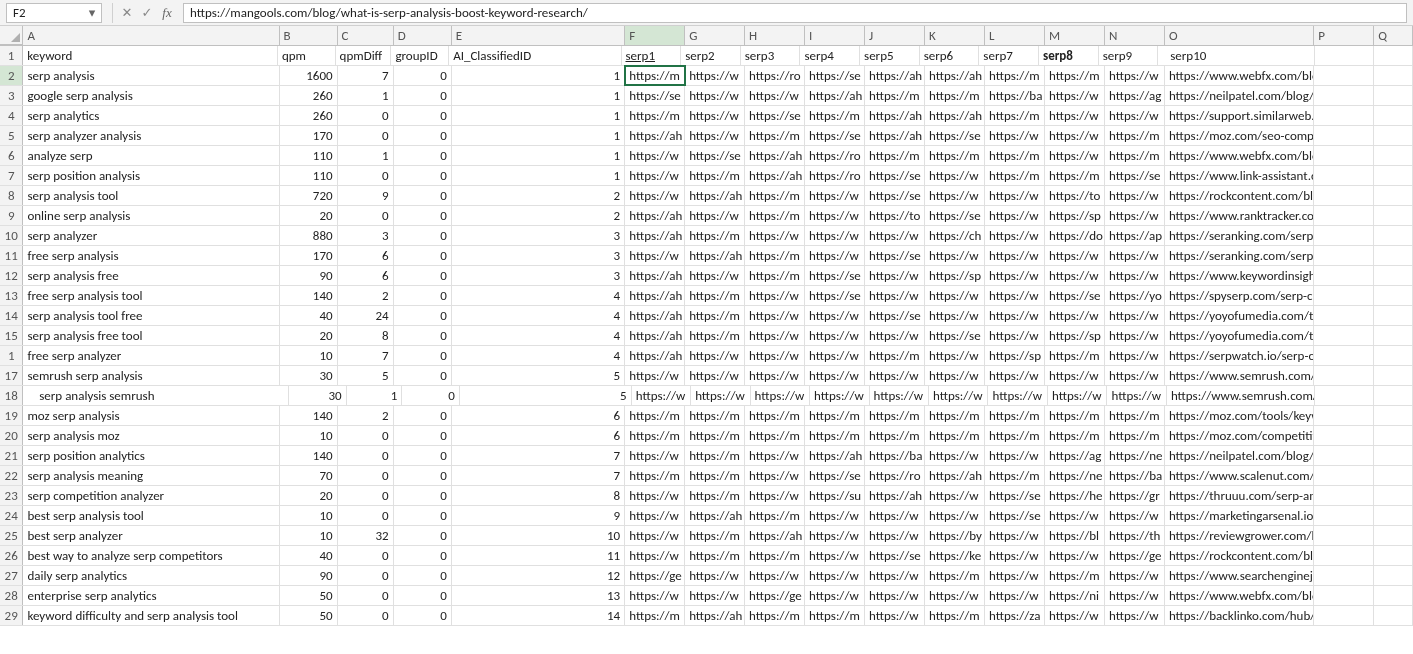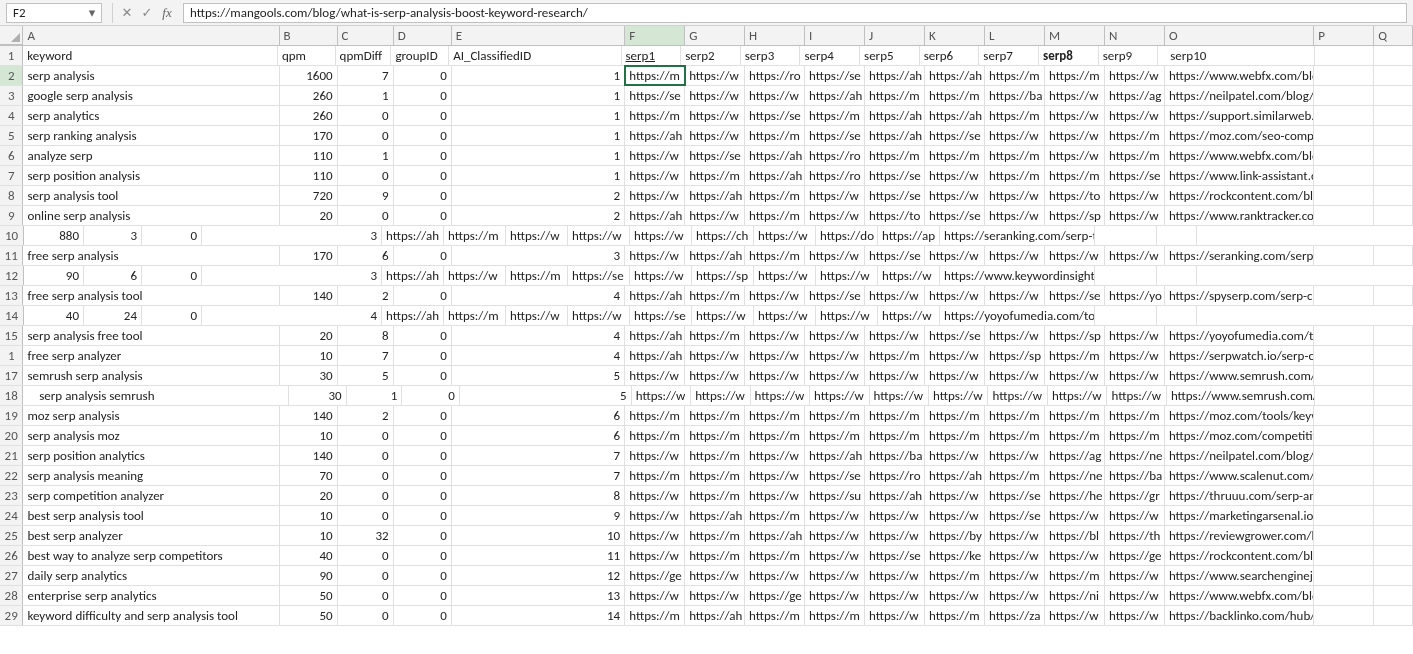--- a/index.html
+++ b/index.html
@@ -139,21 +139,21 @@
       <div class="cell" style="width: 62px;">https://ah</div>
       <div class="cell" style="width: 62px;">https://m</div>
       <div class="cell" style="width: 62px;">https://w</div>
       <div class="cell" style="width: 62px;">https://w</div>
       <div class="cell" style="width: 155px;">https://support.similarweb.co</div>
       <div class="cell" style="width: 62px;"></div>
       <div class="cell" style="width: 40px;"></div>
     </div>
     <div class="row">
       <div class="cell rownum">5</div>
-      <div class="cell" style="width: 266px;">serp ranking analysis</div>
+      <div class="cell" style="width: 266px;">serp analyzer analysis</div>
       <div class="cell al-r" style="width: 60px;">170</div>
       <div class="cell al-r" style="width: 58px;">0</div>
       <div class="cell al-r" style="width: 60px;">0</div>
       <div class="cell al-r" style="width: 180px;">1</div>
       <div class="cell" style="width: 62px;">https://ah</div>
       <div class="cell" style="width: 62px;">https://w</div>
       <div class="cell" style="width: 62px;">https://m</div>
       <div class="cell" style="width: 62px;">https://se</div>
       <div class="cell" style="width: 62px;">https://ah</div>
       <div class="cell" style="width: 62px;">https://se</div>
@@ -239,20 +239,21 @@
       <div class="cell" style="width: 62px;">https://se</div>
       <div class="cell" style="width: 62px;">https://w</div>
       <div class="cell" style="width: 62px;">https://sp</div>
       <div class="cell" style="width: 62px;">https://w</div>
       <div class="cell" style="width: 155px;">https://www.ranktracker.com/</div>
       <div class="cell" style="width: 62px;"></div>
       <div class="cell" style="width: 40px;"></div>
     </div>
     <div class="row">
       <div class="cell rownum">10</div>
+      <div class="cell" style="width: 266px;">serp analyzer</div>
       <div class="cell al-r" style="width: 60px;">880</div>
       <div class="cell al-r" style="width: 58px;">3</div>
       <div class="cell al-r" style="width: 60px;">0</div>
       <div class="cell al-r" style="width: 180px;">3</div>
       <div class="cell" style="width: 62px;">https://ah</div>
       <div class="cell" style="width: 62px;">https://m</div>
       <div class="cell" style="width: 62px;">https://w</div>
       <div class="cell" style="width: 62px;">https://w</div>
       <div class="cell" style="width: 62px;">https://w</div>
       <div class="cell" style="width: 62px;">https://ch</div>
@@ -278,20 +279,21 @@
       <div class="cell" style="width: 62px;">https://w</div>
       <div class="cell" style="width: 62px;">https://w</div>
       <div class="cell" style="width: 62px;">https://w</div>
       <div class="cell" style="width: 62px;">https://w</div>
       <div class="cell" style="width: 155px;">https://seranking.com/serp-tra</div>
       <div class="cell" style="width: 62px;"></div>
       <div class="cell" style="width: 40px;"></div>
     </div>
     <div class="row">
       <div class="cell rownum">12</div>
+      <div class="cell" style="width: 266px;">serp analysis free</div>
       <div class="cell al-r" style="width: 60px;">90</div>
       <div class="cell al-r" style="width: 58px;">6</div>
       <div class="cell al-r" style="width: 60px;">0</div>
       <div class="cell al-r" style="width: 180px;">3</div>
       <div class="cell" style="width: 62px;">https://ah</div>
       <div class="cell" style="width: 62px;">https://w</div>
       <div class="cell" style="width: 62px;">https://m</div>
       <div class="cell" style="width: 62px;">https://se</div>
       <div class="cell" style="width: 62px;">https://w</div>
       <div class="cell" style="width: 62px;">https://sp</div>
@@ -317,20 +319,21 @@
       <div class="cell" style="width: 62px;">https://w</div>
       <div class="cell" style="width: 62px;">https://w</div>
       <div class="cell" style="width: 62px;">https://se</div>
       <div class="cell" style="width: 62px;">https://yo</div>
       <div class="cell" style="width: 155px;">https://spyserp.com/serp-che</div>
       <div class="cell" style="width: 62px;"></div>
       <div class="cell" style="width: 40px;"></div>
     </div>
     <div class="row">
       <div class="cell rownum">14</div>
+      <div class="cell" style="width: 266px;">serp analysis tool free</div>
       <div class="cell al-r" style="width: 60px;">40</div>
       <div class="cell al-r" style="width: 58px;">24</div>
       <div class="cell al-r" style="width: 60px;">0</div>
       <div class="cell al-r" style="width: 180px;">4</div>
       <div class="cell" style="width: 62px;">https://ah</div>
       <div class="cell" style="width: 62px;">https://m</div>
       <div class="cell" style="width: 62px;">https://w</div>
       <div class="cell" style="width: 62px;">https://w</div>
       <div class="cell" style="width: 62px;">https://se</div>
       <div class="cell" style="width: 62px;">https://w</div>

